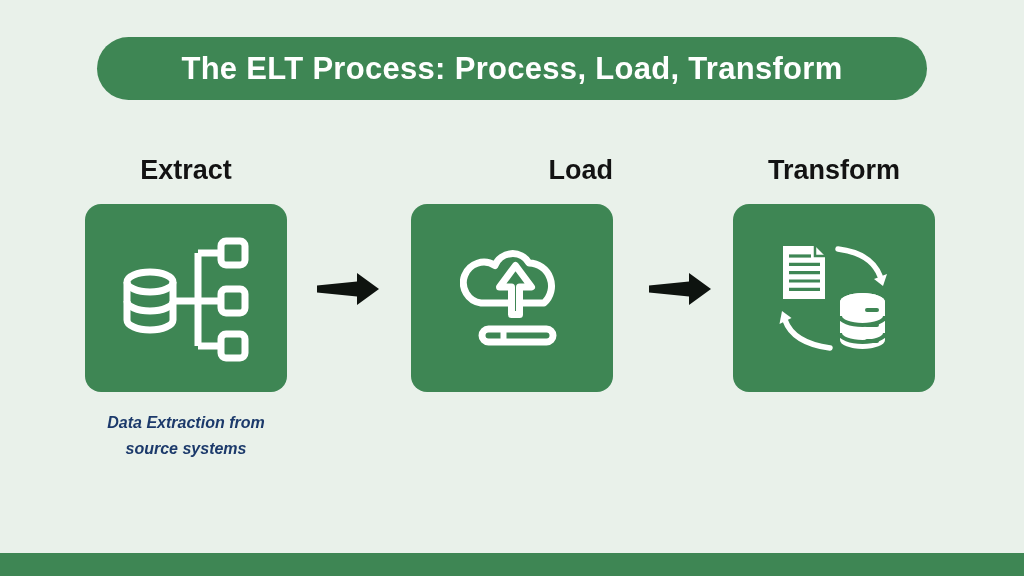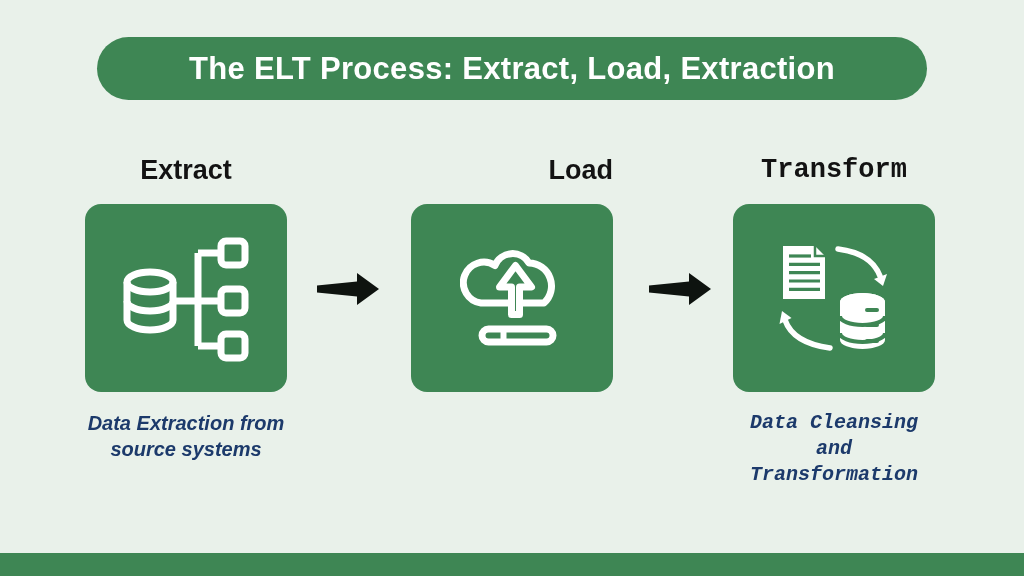--- a/index.html
+++ b/index.html
@@ -32,42 +32,42 @@
   .step {
     position: absolute;
     top: 150px;
     width: 202px;
     display: flex;
     flex-direction: column;
     align-items: center;
   }
   .step-1 { left: 85px; }
   .step-2 { left: 411px; align-items: flex-end; }
-  .step-3 { left: 733px; font-family: Liberation Mono, monospace; }
+  .step-3 { left: 733px; }
   .step-label {
     margin: 0;
     font-size: 27px;
     font-weight: 700;
     color: #131313;
     line-height: 40px;
     height: 40px;
   }
   .step-box {
     margin-top: 14px;
     width: 202px;
     height: 188px;
     background: #3e8654;
     border-radius: 16px;
     display: flex;
     align-items: center;
     justify-content: center;
   }
   .step-caption {
     margin: 18px 0 0 0;
-    font-size: 20px;
+    font-size: 16px;
     line-height: 26px;
     font-weight: 700;
     font-style: italic;
     color: #1c3a6b;
     text-align: center;
     white-space: pre-line;
   }
   .arrow {
     position: absolute;
     top: 270px;
@@ -82,21 +82,21 @@
     width: 1024px; height: 23px;
     background: #3e8654;
   }
 </style>
 </head>
 <body>
 
 <div class="canvas">
 
   <div class="title-pill">
-    <span>The ELT Process: Extract, Load, Extraction</span>
+    <span>The ELT Process: Process, Load, Transform</span>
   </div>
 
   <section class="step step-1">
     <h2 class="step-label">Extract</h2>
     <div class="step-box">
       <svg width="130" height="128" viewBox="0 0 130 128" fill="none" stroke="#ffffff" stroke-width="7" stroke-linejoin="round">
 
         <ellipse cx="29" cy="48" rx="23" ry="10"></ellipse>
         <path d="M6,48 V86 M52,48 V86"></path>
         <path d="M6,67 A23,10 0 0 0 52,67"></path>
@@ -154,19 +154,17 @@
         <path d="M61,59 A22.5,9 0 0 1 106,59 L106,97 A22.5,9 0 0 1 61,97 Z" fill="#ffffff"></path>
         <ellipse cx="83.5" cy="59" rx="22.5" ry="9" fill="#ffffff"></ellipse>
         <path d="M61,73 A22.5,9 0 0 0 106,73" fill="none" stroke="#3e8654" stroke-width="4"></path>
         <path d="M61,90 A22.5,9 0 0 0 106,90" fill="none" stroke="#3e8654" stroke-width="4"></path>
         <path d="M88,67 H98 M88,82 H98 M88,98 H98" stroke="#3e8654" stroke-width="4" stroke-linecap="round"></path>
 
         <path d="M51,105 Q14,100 6,77" fill="none" stroke="#ffffff" stroke-width="5.5" stroke-linecap="round"></path>
         <path d="M12.5,75 L0.5,81 L3,68 Z" fill="#ffffff"></path>
       </svg>
     </div>
-    <p class="step-caption">Data Cleansing
-and Transformation</p>
   </section>
 
   <div class="bottom-bar"></div>
 
 </div>
 
 </body></html>

